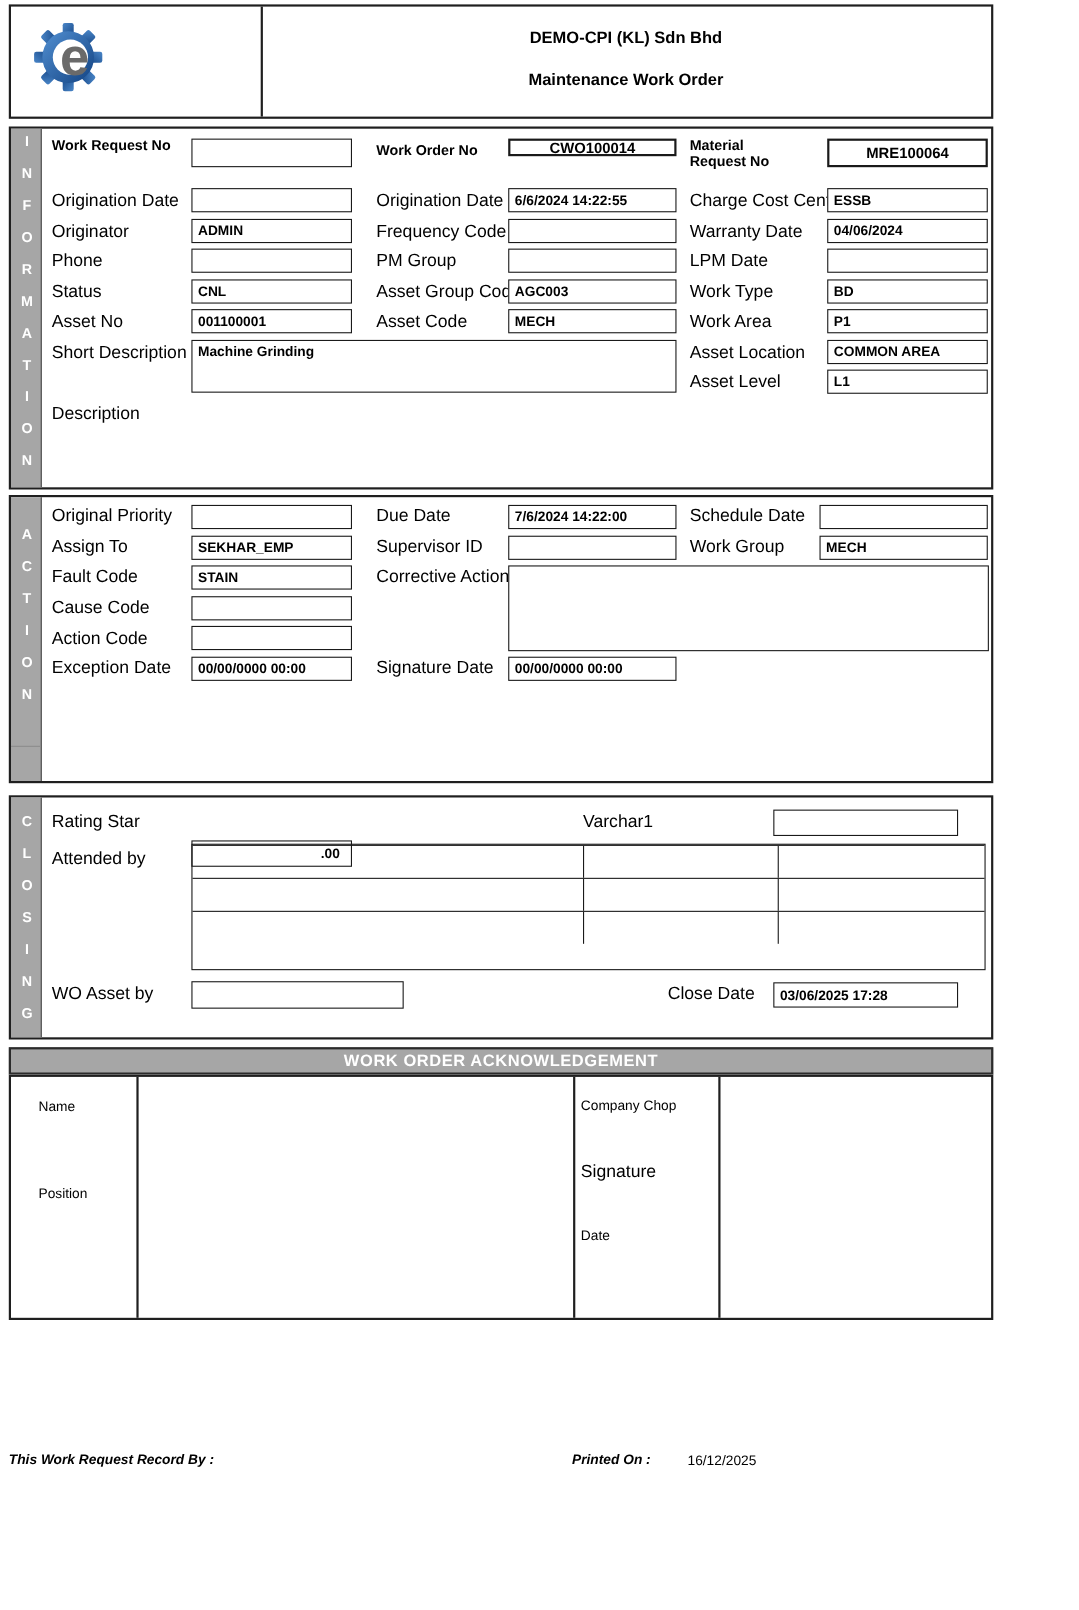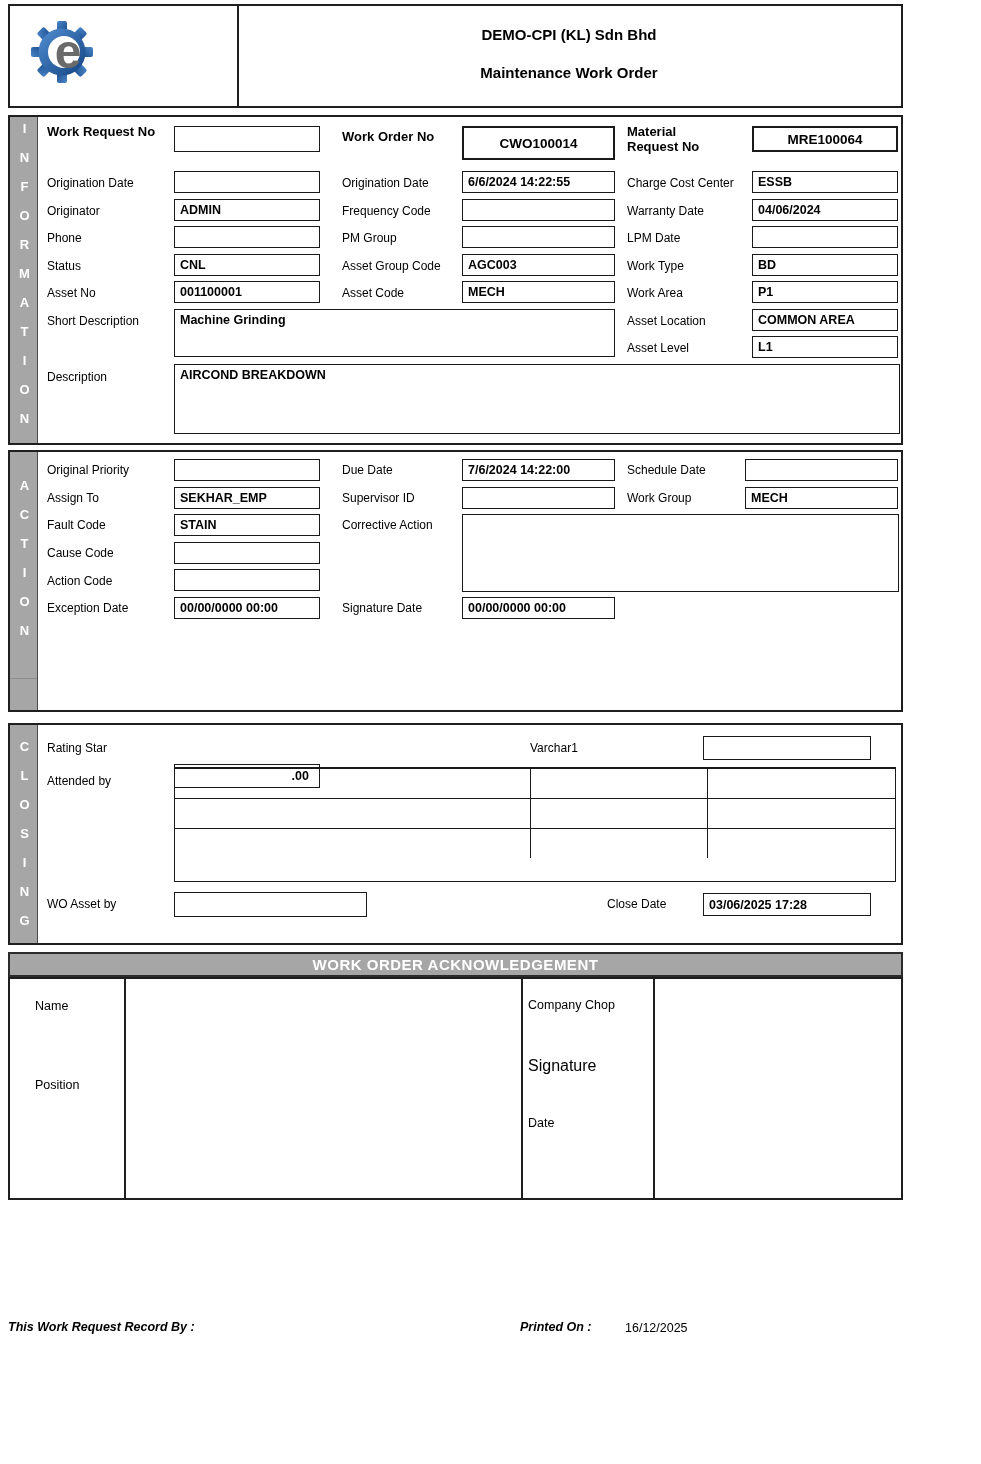--- a/index.html
+++ b/index.html
@@ -1,19 +1,19 @@
 <!DOCTYPE html>
 <html><head>
 <meta charset="utf-8">
 <style>
   html,body{margin:0;padding:0;background:#fff;}
   .page{position:relative;width:981px;height:1464px;background:#fff;
         font-family:"Liberation Sans",sans-serif;color:#000;overflow:hidden;}
   .frame{position:absolute;border:2px solid #1f1f1f;background:#fff;box-sizing:border-box;}
-  .lbl{position:absolute;font-size:12px;line-height:14px;white-space:nowrap;}
+  .lbl{position:absolute;font-size:16px;line-height:14px;white-space:nowrap;}
   .lbl-b{position:absolute;font-size:13px;font-weight:bold;line-height:15px;}
   .box{position:absolute;background:#fff;border:1.5px solid #1a1a1a;box-sizing:border-box;
        height:22px;font-size:12.5px;font-weight:bold;display:flex;align-items:center;
        padding:0 5px;overflow:hidden;white-space:nowrap;}
   .box.center{justify-content:center;font-size:13.5px;}
   .box.right{justify-content:flex-end;padding-right:10px;}
   .box.area{align-items:flex-start;padding-top:3px;white-space:normal;}
   .sidebar{position:absolute;left:0;top:0;bottom:0;width:27px;background:#a6a6a6;
            border-right:1px solid #4a4a4a;}
   .side-text{position:absolute;left:6px;writing-mode:vertical-lr;text-orientation:upright;
@@ -75,38 +75,37 @@
   </div>
 
   <div class="frame" style="left:8px;top:115px;width:895px;height:330px;">
     <div class="sidebar">
       <span class="side-text" style="top:4px;">INFORMATION</span>
     </div>
 
     <div class="lbl-b" style="left:37px;top:7px;width:112px;white-space:normal;">Work Request No</div>
     <div class="box c1i" style="top:9px;height:26px;"></div>
     <div class="lbl-b" style="left:332px;top:12px;font-size:13px;">Work Order No</div>
-    <div class="box c2i center" style="top:9px;height:34px;border-width:2px;">CWO100014</div>
+    <div class="box c2i center" style="top:9px;height:16px;border-width:2px;">CWO100014</div>
     <div class="lbl-b" style="left:617px;top:7px;width:92px;white-space:normal;">Material Request No</div>
     <div class="box c3i center" style="top:9px;height:26px;border-width:2px;">MRE100064</div>
 
     <div class="lbl c1l" style="top:59px;">Origination Date</div>
     <div class="box c1i" style="top:54px;"></div>
     <div class="lbl c1l" style="top:87px;">Originator</div>
     <div class="box c1i" style="top:82px;">ADMIN</div>
     <div class="lbl c1l" style="top:114px;">Phone</div>
     <div class="box c1i" style="top:109px;"></div>
     <div class="lbl c1l" style="top:142px;">Status</div>
     <div class="box c1i" style="top:137px;">CNL</div>
     <div class="lbl c1l" style="top:169px;">Asset No</div>
     <div class="box c1i" style="top:164px;">001100001</div>
     <div class="lbl c1l" style="top:197px;">Short Description</div>
     <div class="box area" style="left:164px;top:192px;width:441px;height:48px;">Machine Grinding</div>
     <div class="lbl c1l" style="top:253px;">Description</div>
-    <div class="box area" style="left:164px;top:247px;width:726px;height:70px;">AIRCOND BREAKDOWN</div>
 
     <div class="lbl c2l" style="top:59px;">Origination Date</div>
     <div class="box c2i" style="top:54px;">6/6/2024 14:22:55</div>
     <div class="lbl c2l" style="top:87px;">Frequency Code</div>
     <div class="box c2i" style="top:82px;"></div>
     <div class="lbl c2l" style="top:114px;">PM Group</div>
     <div class="box c2i" style="top:109px;"></div>
     <div class="lbl c2l" style="top:142px;">Asset Group Code</div>
     <div class="box c2i" style="top:137px;">AGC003</div>
     <div class="lbl c2l" style="top:169px;">Asset Code</div>

